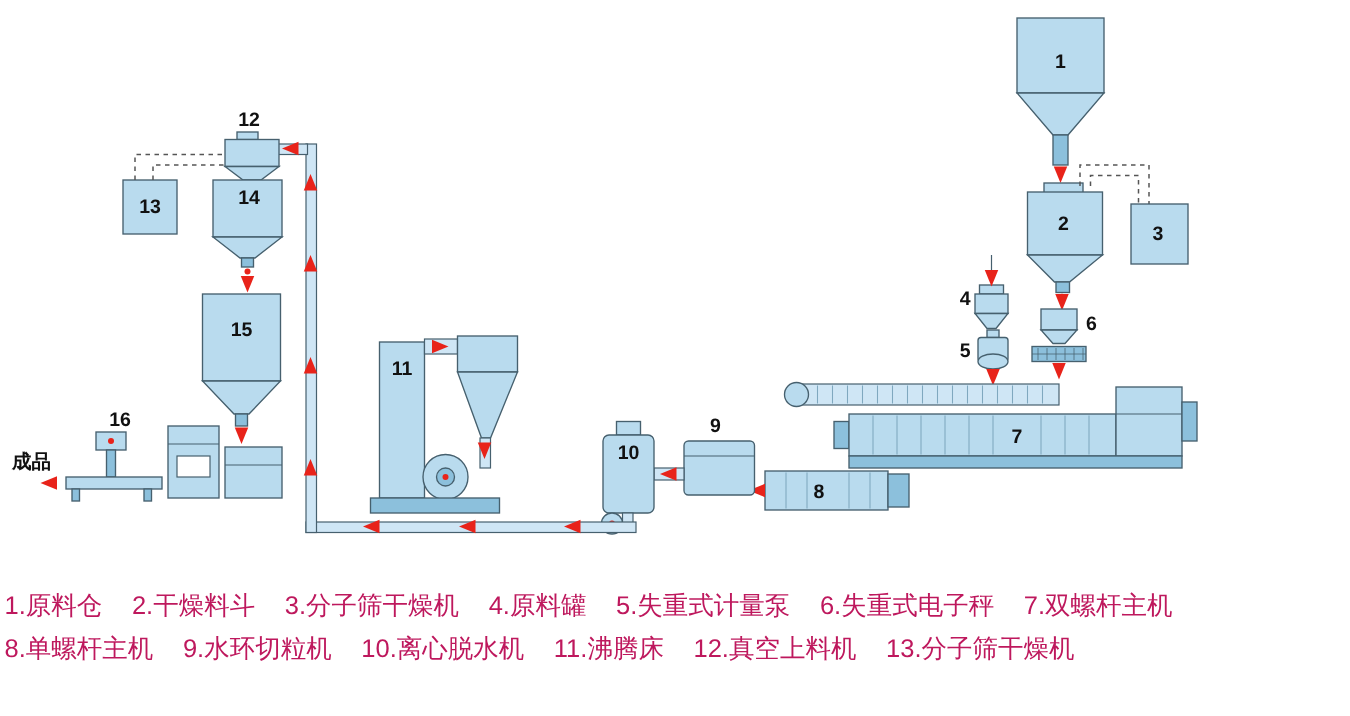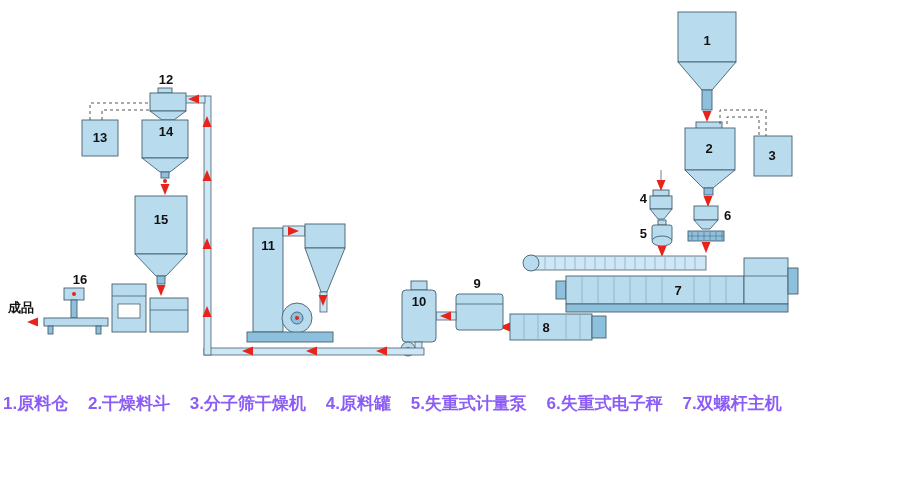--- a/index.html
+++ b/index.html
@@ -10,22 +10,22 @@
   .eq      { fill:#b9dbee; stroke:#46606e; stroke-width:0.9; }
   .eq-dark { fill:#8cc0dc; stroke:#46606e; stroke-width:0.9; }
   .pipe    { fill:#cfe6f5; stroke:#46606e; stroke-width:0.8; }
   .thin    { stroke:#46606e; stroke-width:0.8; fill:none; }
   .grid    { stroke:#46606e; stroke-width:0.5; fill:none; }
   .seg     { stroke:#7fa8bf; stroke-width:0.7; fill:none; }
   .dash    { stroke:#555; stroke-width:1; fill:none; stroke-dasharray:3 3; }
   .arrow   { fill:#e8231a; }
   .reddot  { fill:#e8231a; }
   .white   { fill:#fff; stroke:#46606e; stroke-width:0.8; }
-  .legend  { position:absolute; left:3px; top:389px; width:894px; color:#8b5cf6;
-             font-size:17px; font-weight:700; line-height:29px; }
+  .legend  { position:absolute; left:3px; top:389px; width:894px; color:#be185d;
+             font-size:17px; font-weight:400; line-height:29px; }
   .legend-row  { white-space:nowrap; }
   .legend-item { margin-right:15px; display:inline-block; }
 </style>
 </head>
 <body>
 
 <div class="stage">
 
   <svg class="diagram" width="900" height="388" viewBox="0 0 900 388">
     <defs>
@@ -219,14 +219,22 @@
   <div class="legend">
     <div class="legend-row">
       <span class="legend-item">1.原料仓</span>
       <span class="legend-item">2.干燥料斗</span>
       <span class="legend-item">3.分子筛干燥机</span>
       <span class="legend-item">4.原料罐</span>
       <span class="legend-item">5.失重式计量泵</span>
       <span class="legend-item">6.失重式电子秤</span>
       <span class="legend-item">7.双螺杆主机</span>
     </div>
+    <div class="legend-row">
+      <span class="legend-item">8.单螺杆主机</span>
+      <span class="legend-item">9.水环切粒机</span>
+      <span class="legend-item">10.离心脱水机</span>
+      <span class="legend-item">11.沸腾床</span>
+      <span class="legend-item">12.真空上料机</span>
+      <span class="legend-item">13.分子筛干燥机</span>
+    </div>
   </div>
 </div>
 
 </body></html>

